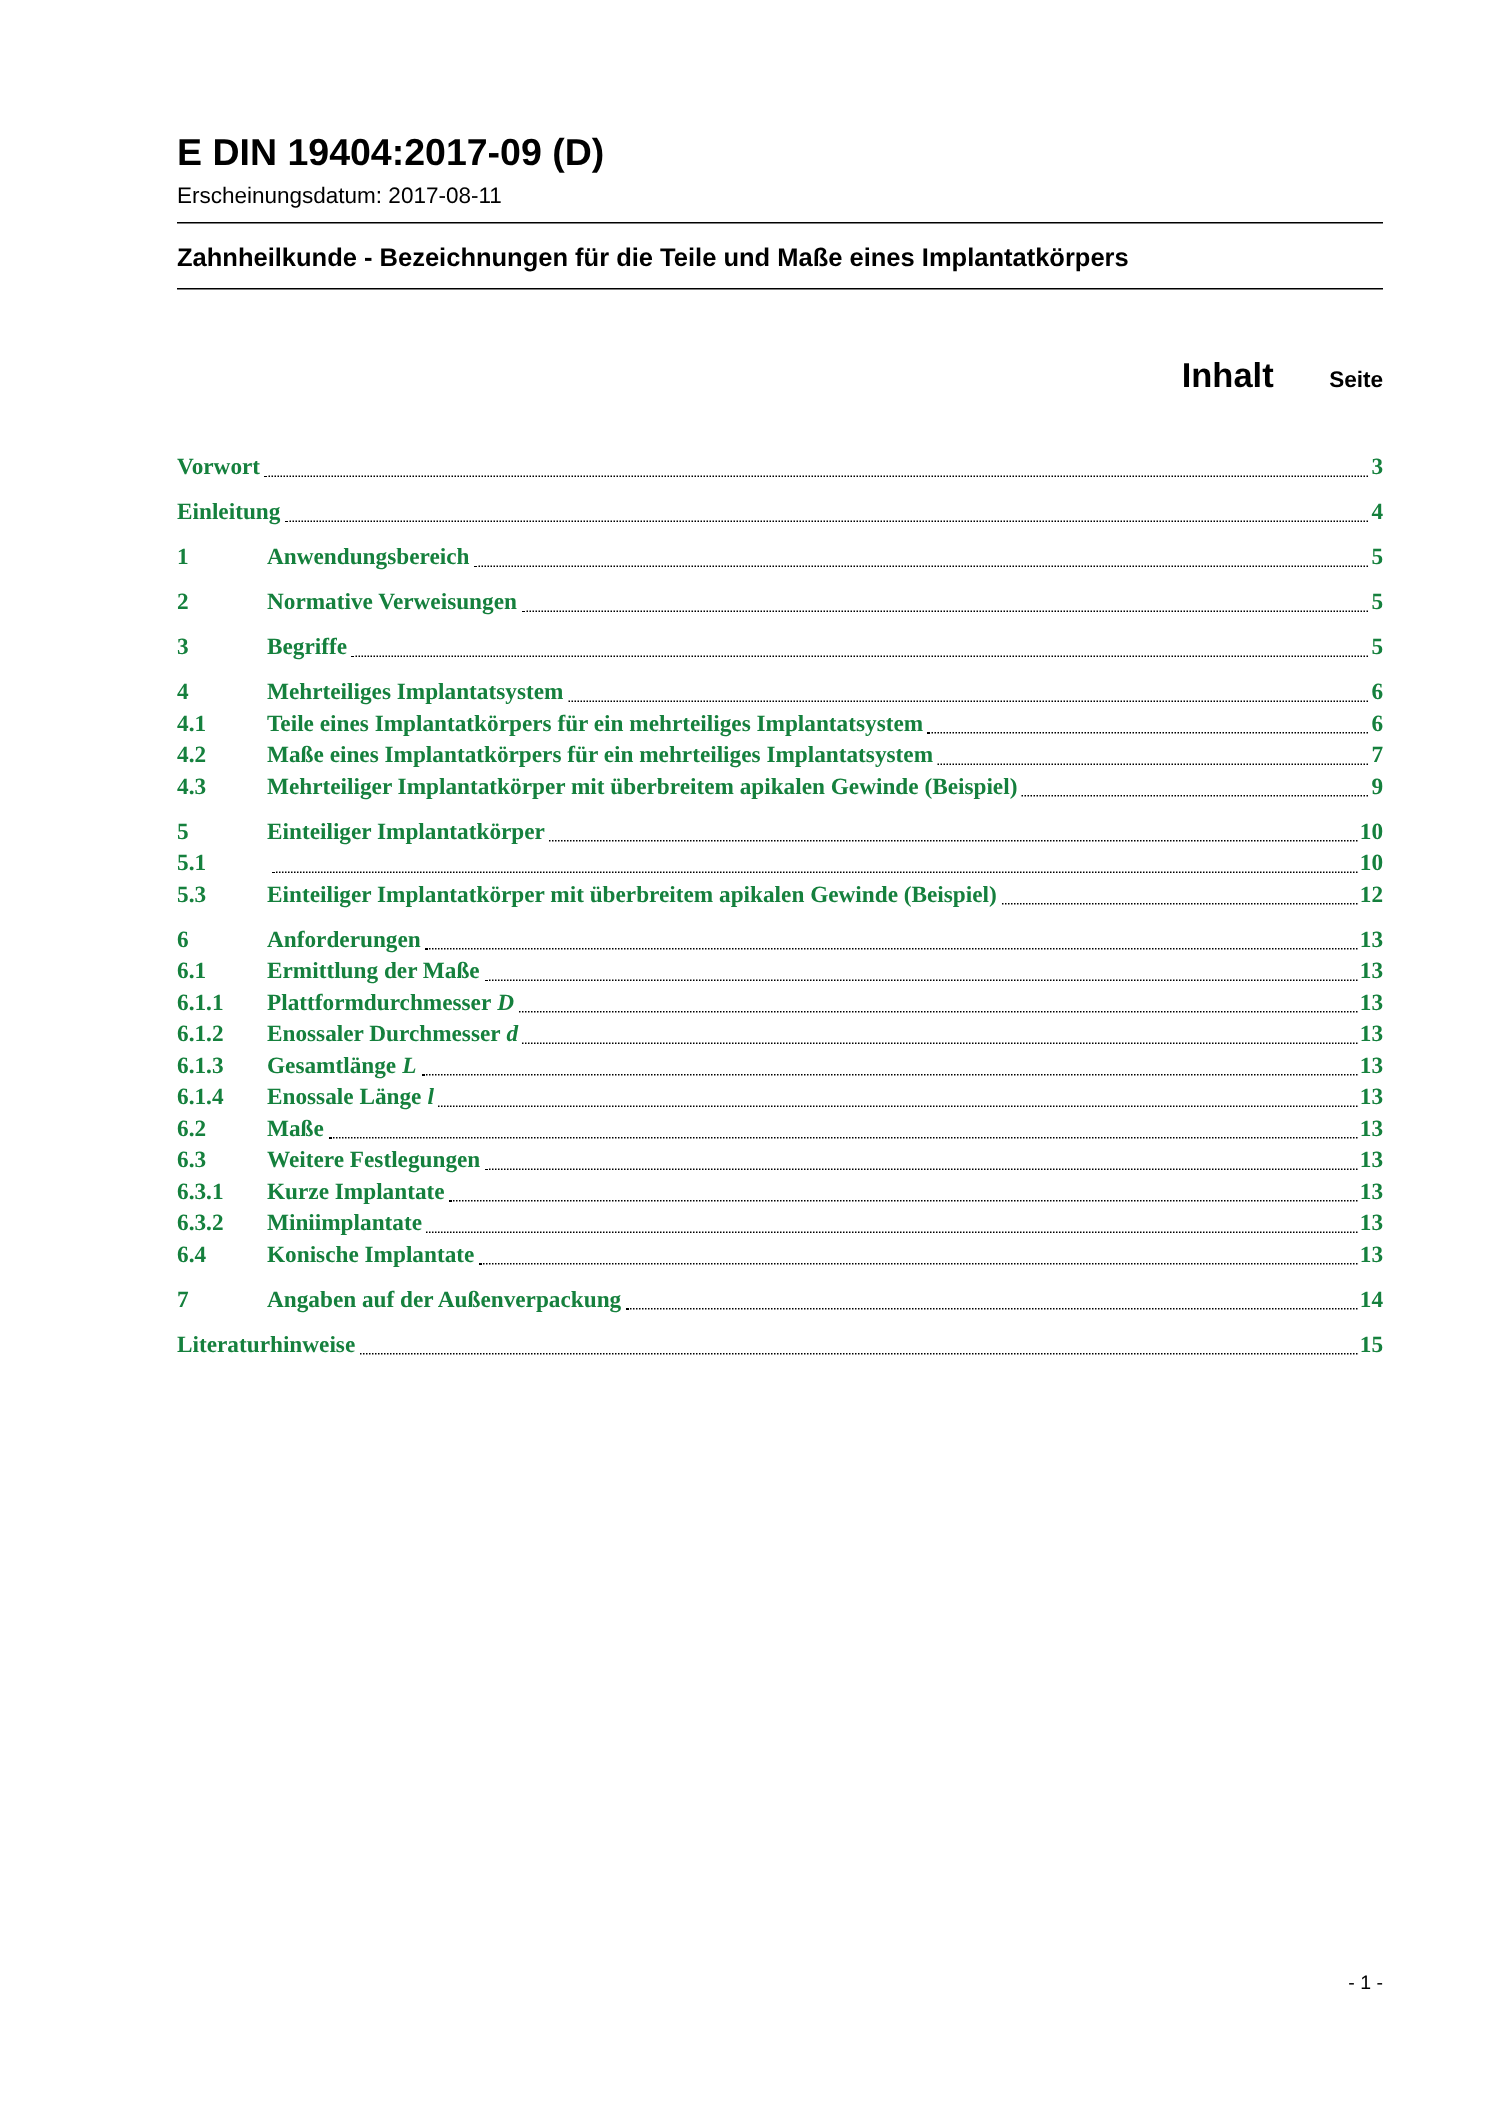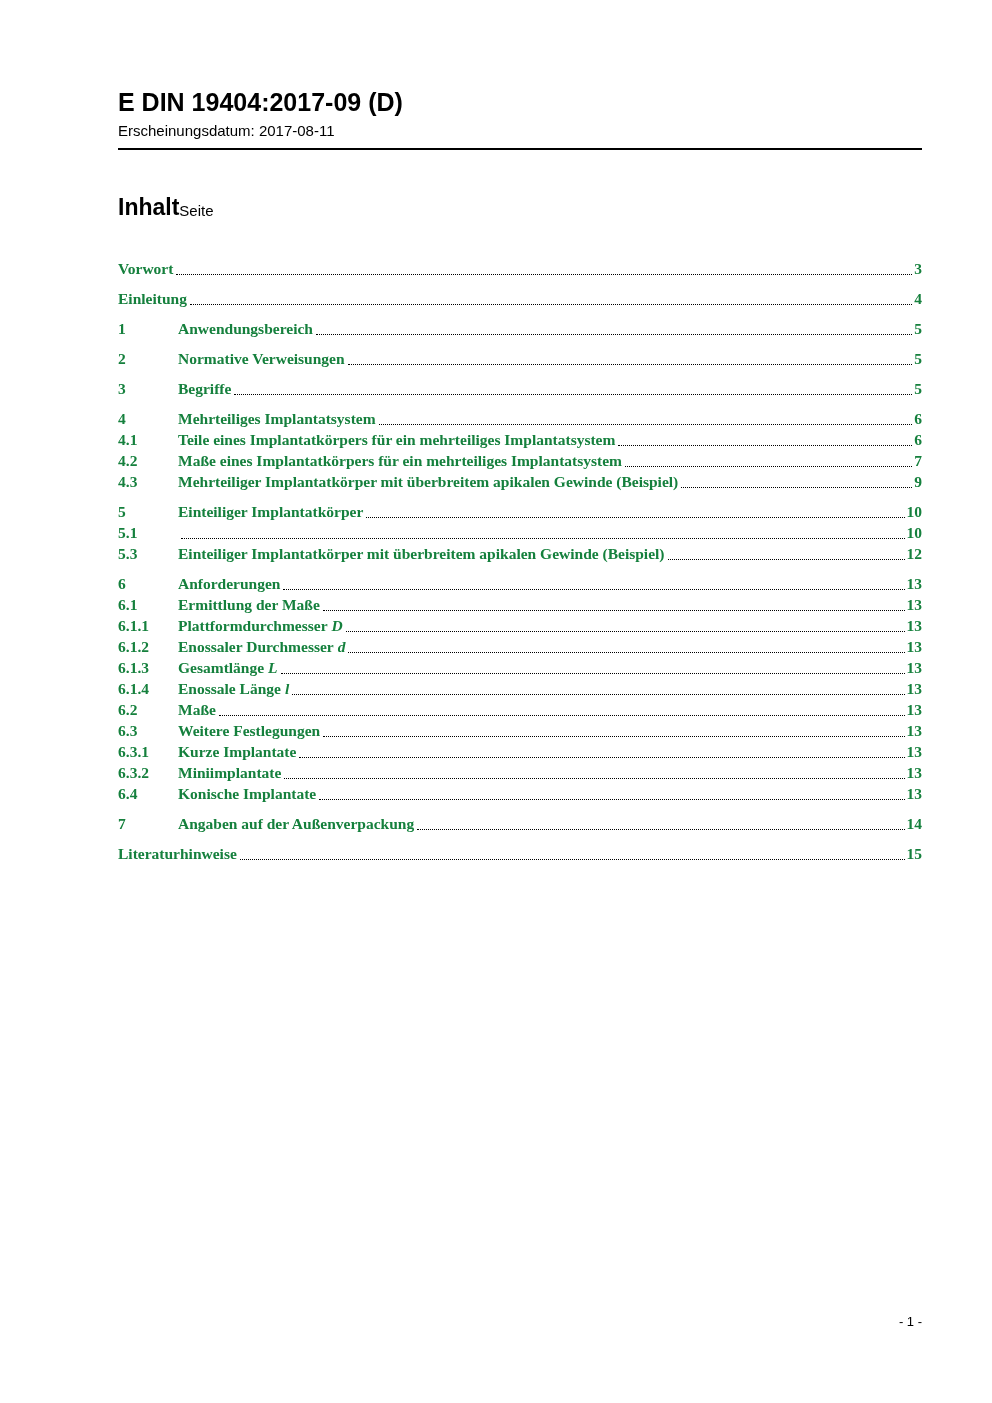--- a/index.html
+++ b/index.html
@@ -34,26 +34,27 @@
   }
   .rule-1 { margin-top: 9px; }
   .doc-title {
     font-size: 17px;
     font-weight: bold;
     margin-top: 13px;
     margin-bottom: 10px;
   }
   .inhalt-row {
     display: flex;
-    justify-content: flex-start;
+    justify-content: flex-end;
     align-items: flex-end;
     margin-top: 44px;
+    gap: 37px;
   }
   .inhalt-heading { font-size: 23px; font-weight: bold; }
-  .seite-label { font-size: 15px; font-weight: normal; padding-bottom: 2px; }
+  .seite-label { font-size: 15px; font-weight: bold; padding-bottom: 2px; }
 
   .toc {
     margin-top: 37px;
     font-family: "Liberation Serif", serif;
     font-weight: bold;
     font-size: 15.5px;
     color: #15803d;
   }
   .toc-row {
     display: flex;
@@ -84,20 +85,21 @@
 </head>
 <body>
 
 <div class="page">
   <div class="content">
 
     <div class="header">
       <div class="doc-number">E DIN 19404:2017-09 (D)</div>
       <div class="pub-date">Erscheinungsdatum: 2017-08-11</div>
       <hr class="rule rule-1">
+      <div class="doc-title">Zahnheilkunde - Bezeichnungen für die Teile und Maße eines Implantatkörpers</div>
       <hr class="rule">
     </div>
 
     <div class="inhalt-row">
       <div class="inhalt-heading">Inhalt</div>
       <div class="seite-label">Seite</div>
     </div>
 
     <div class="toc">
         <div class="toc-row">

